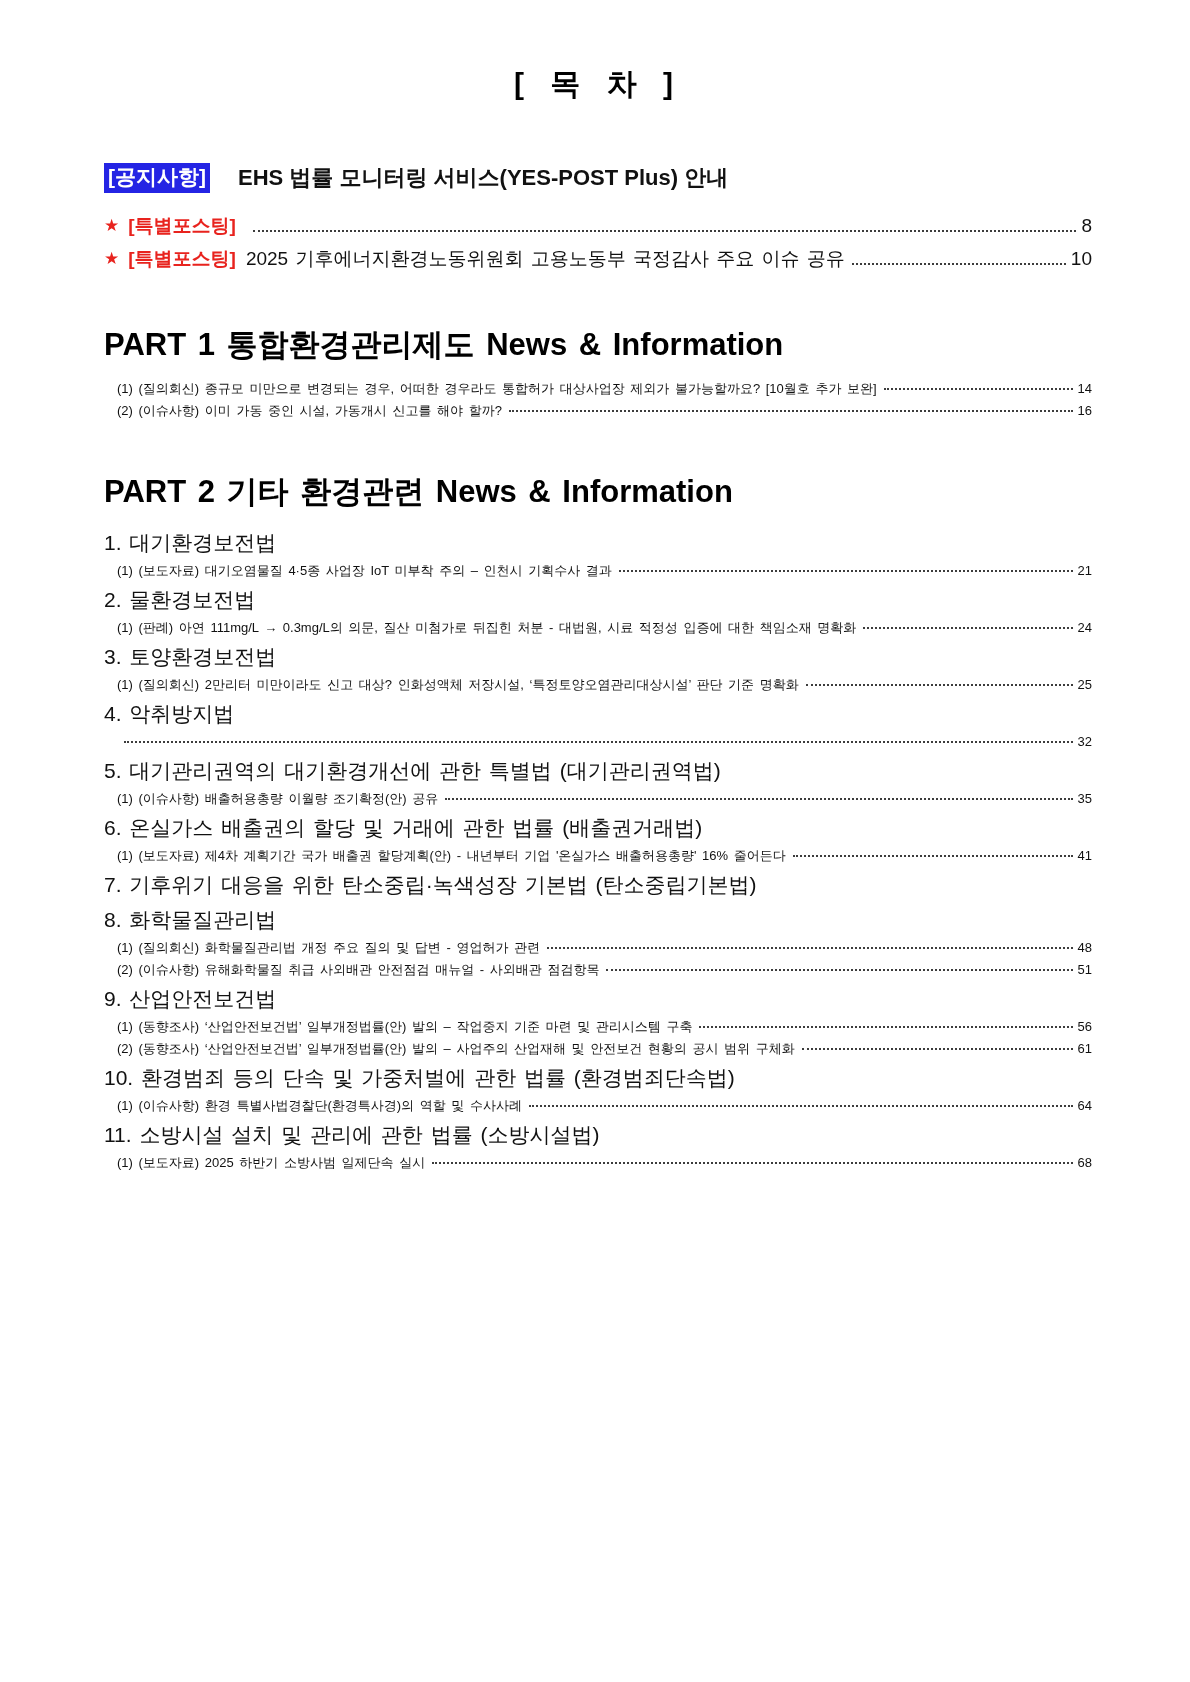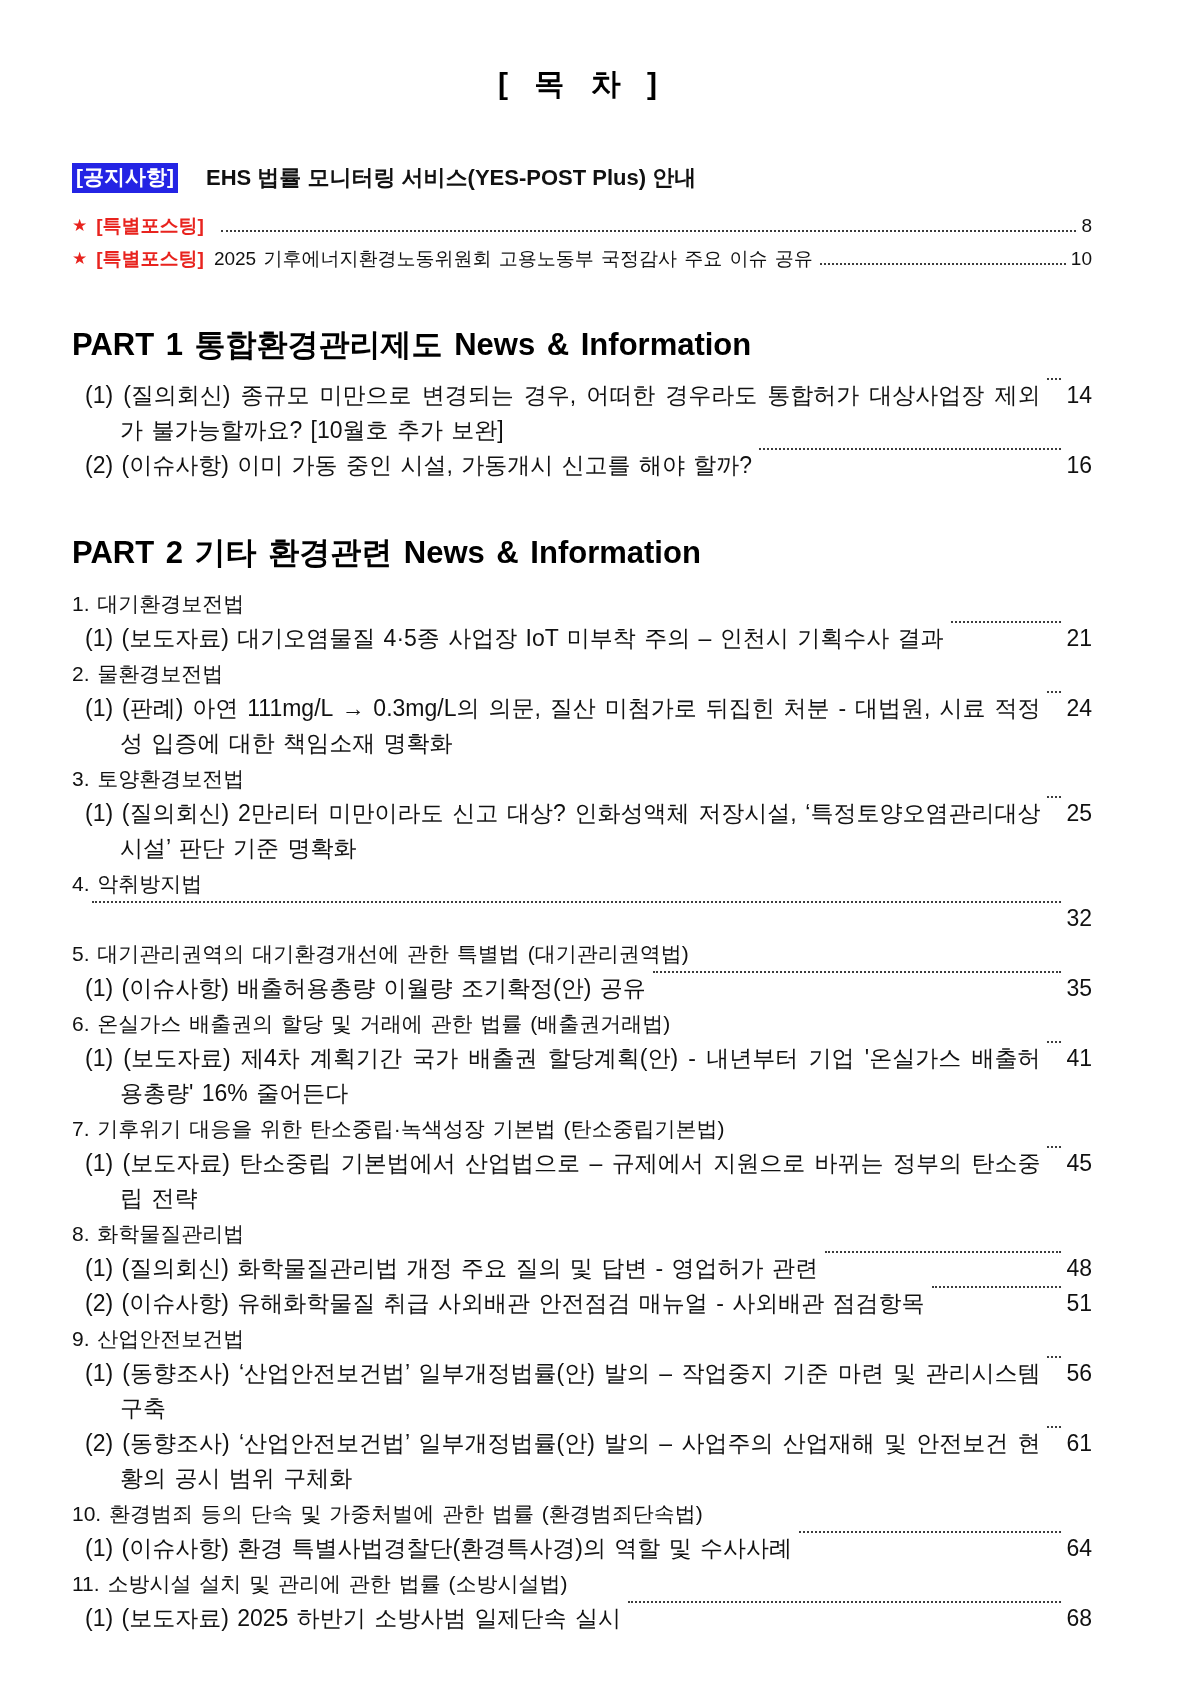--- a/index.html
+++ b/index.html
@@ -10,21 +10,21 @@
     --dot:#3c3c3c;
   }
   *{box-sizing:border-box;margin:0;padding:0;}
   html,body{background:#ffffff;}
   body{
     width:1190px;height:1682px;margin:0 auto;
     font-family:"Liberation Sans","DejaVu Sans",sans-serif;
     color:var(--ink);
     overflow:hidden;
   }
-  .page{padding:64px 98px 0 72px;}
+  .page{padding:64px 98px 0 104px;}
   .doc-title{
     text-align:center;
     font-size:30px;font-weight:bold;letter-spacing:9px;
     color:#000;
     margin-bottom:58px;
   }
   
   .notice-line{
     display:flex;align-items:center;gap:28px;
     font-size:22px;font-weight:bold;
@@ -50,23 +50,23 @@
   .part-heading{
     font-size:31px;font-weight:bold;color:#000;
     margin:49px 0 12px 0;
     word-spacing:3px;
   }
   .section-title{
     font-size:21px;line-height:35px;
     word-spacing:2px;
   }
   .entry{
-    display:flex;align-items:flex-start;
+    display:flex;align-items:flex-end;
     margin-left:13px;
-    font-size:23px;line-height:35px;
+    font-size:13px;line-height:22px;
   }
   .etext{
     flex:0 1 auto;min-width:0;
     padding-left:35px;text-indent:-35px;
     text-align:justify;
     word-spacing:2px;
   }
   .dots{
     flex:1 1 14px;min-width:14px;
     margin:0 5px 10px 7px;
@@ -146,25 +146,20 @@
           <span class="dots"></span>
           <span class="pnum">35</span>
         </div>
         <div class="section-title">6. 온실가스 배출권의 할당 및 거래에 관한 법률 (배출권거래법)</div>
         <div class="entry">
           <span class="etext">(1) (보도자료) 제4차 계획기간 국가 배출권 할당계획(안) - 내년부터 기업 '온실가스 배출허용총량' 16% 줄어든다</span>
           <span class="dots"></span>
           <span class="pnum">41</span>
         </div>
         <div class="section-title">7. 기후위기 대응을 위한 탄소중립·녹색성장 기본법 (탄소중립기본법)</div>
-        <div class="entry">
-          <span class="etext">(1) (보도자료) 탄소중립 기본법에서 산업법으로 – 규제에서 지원으로 바뀌는 정부의 탄소중립 전략</span>
-          <span class="dots"></span>
-          <span class="pnum">45</span>
-        </div>
         <div class="section-title">8. 화학물질관리법</div>
         <div class="entry">
           <span class="etext">(1) (질의회신) 화학물질관리법 개정 주요 질의 및 답변 - 영업허가 관련</span>
           <span class="dots"></span>
           <span class="pnum">48</span>
         </div>
         <div class="entry">
           <span class="etext">(2) (이슈사항) 유해화학물질 취급 사외배관 안전점검 매뉴얼 - 사외배관 점검항목</span>
           <span class="dots"></span>
           <span class="pnum">51</span>

